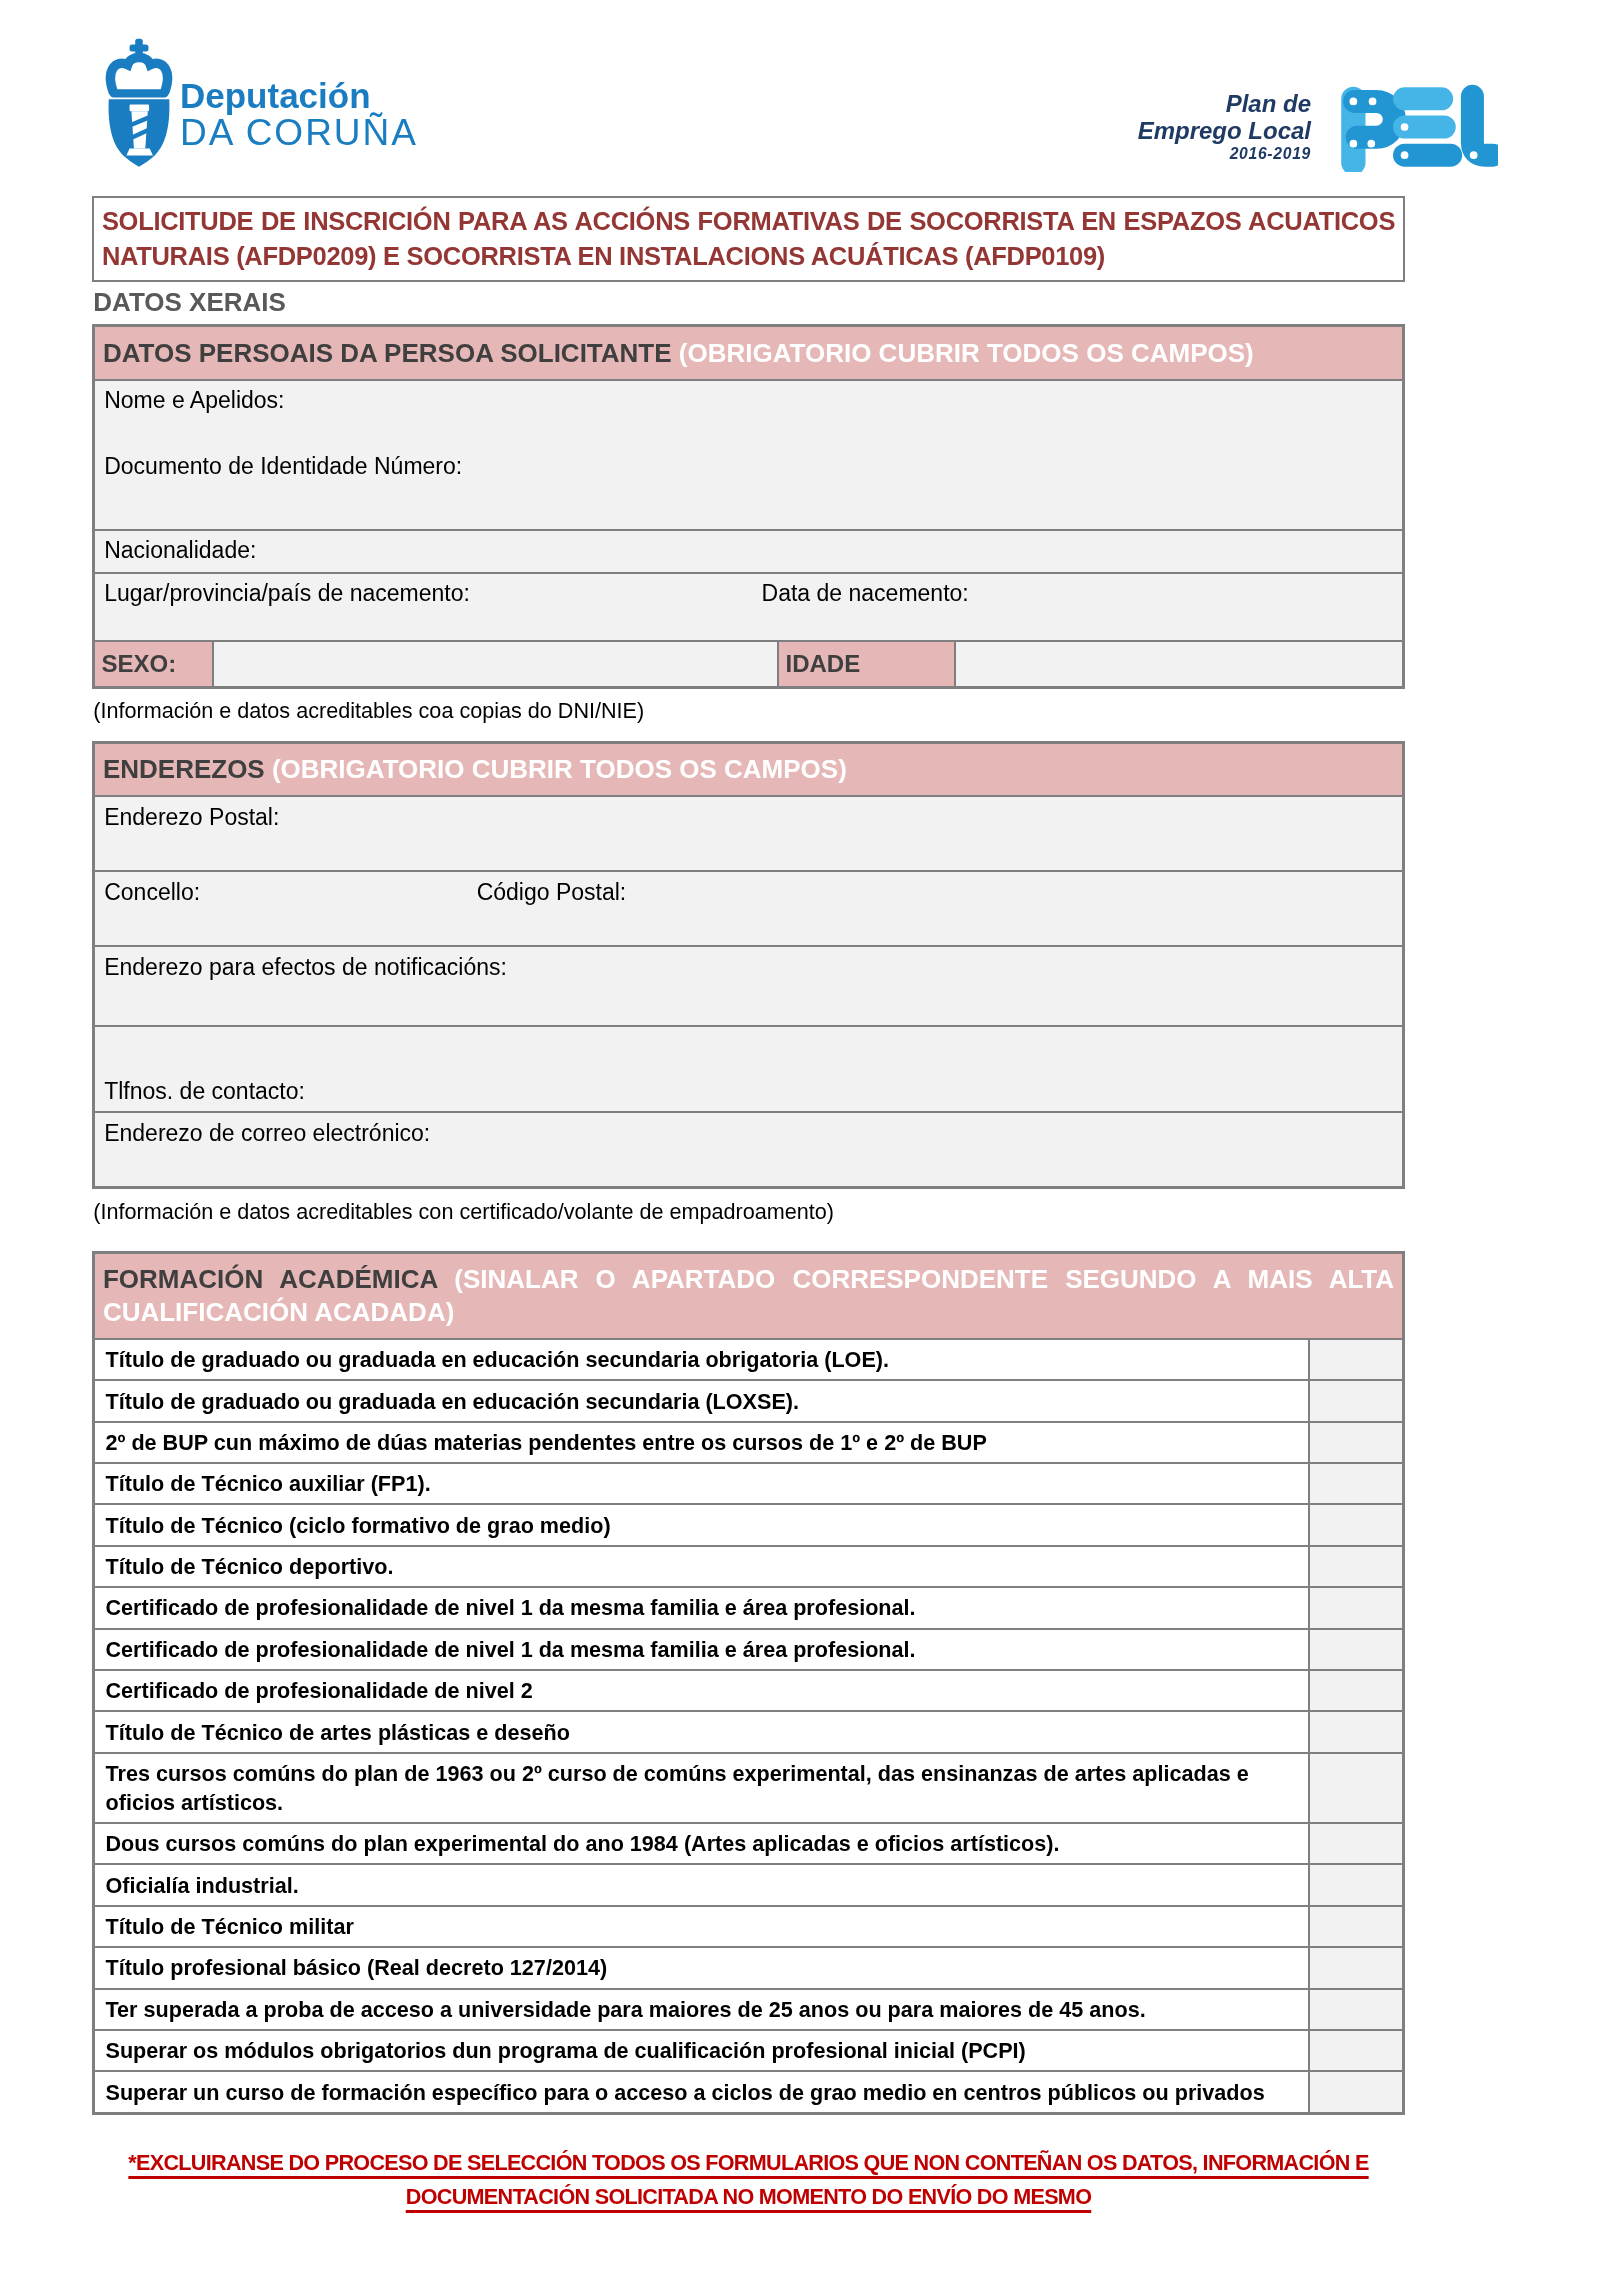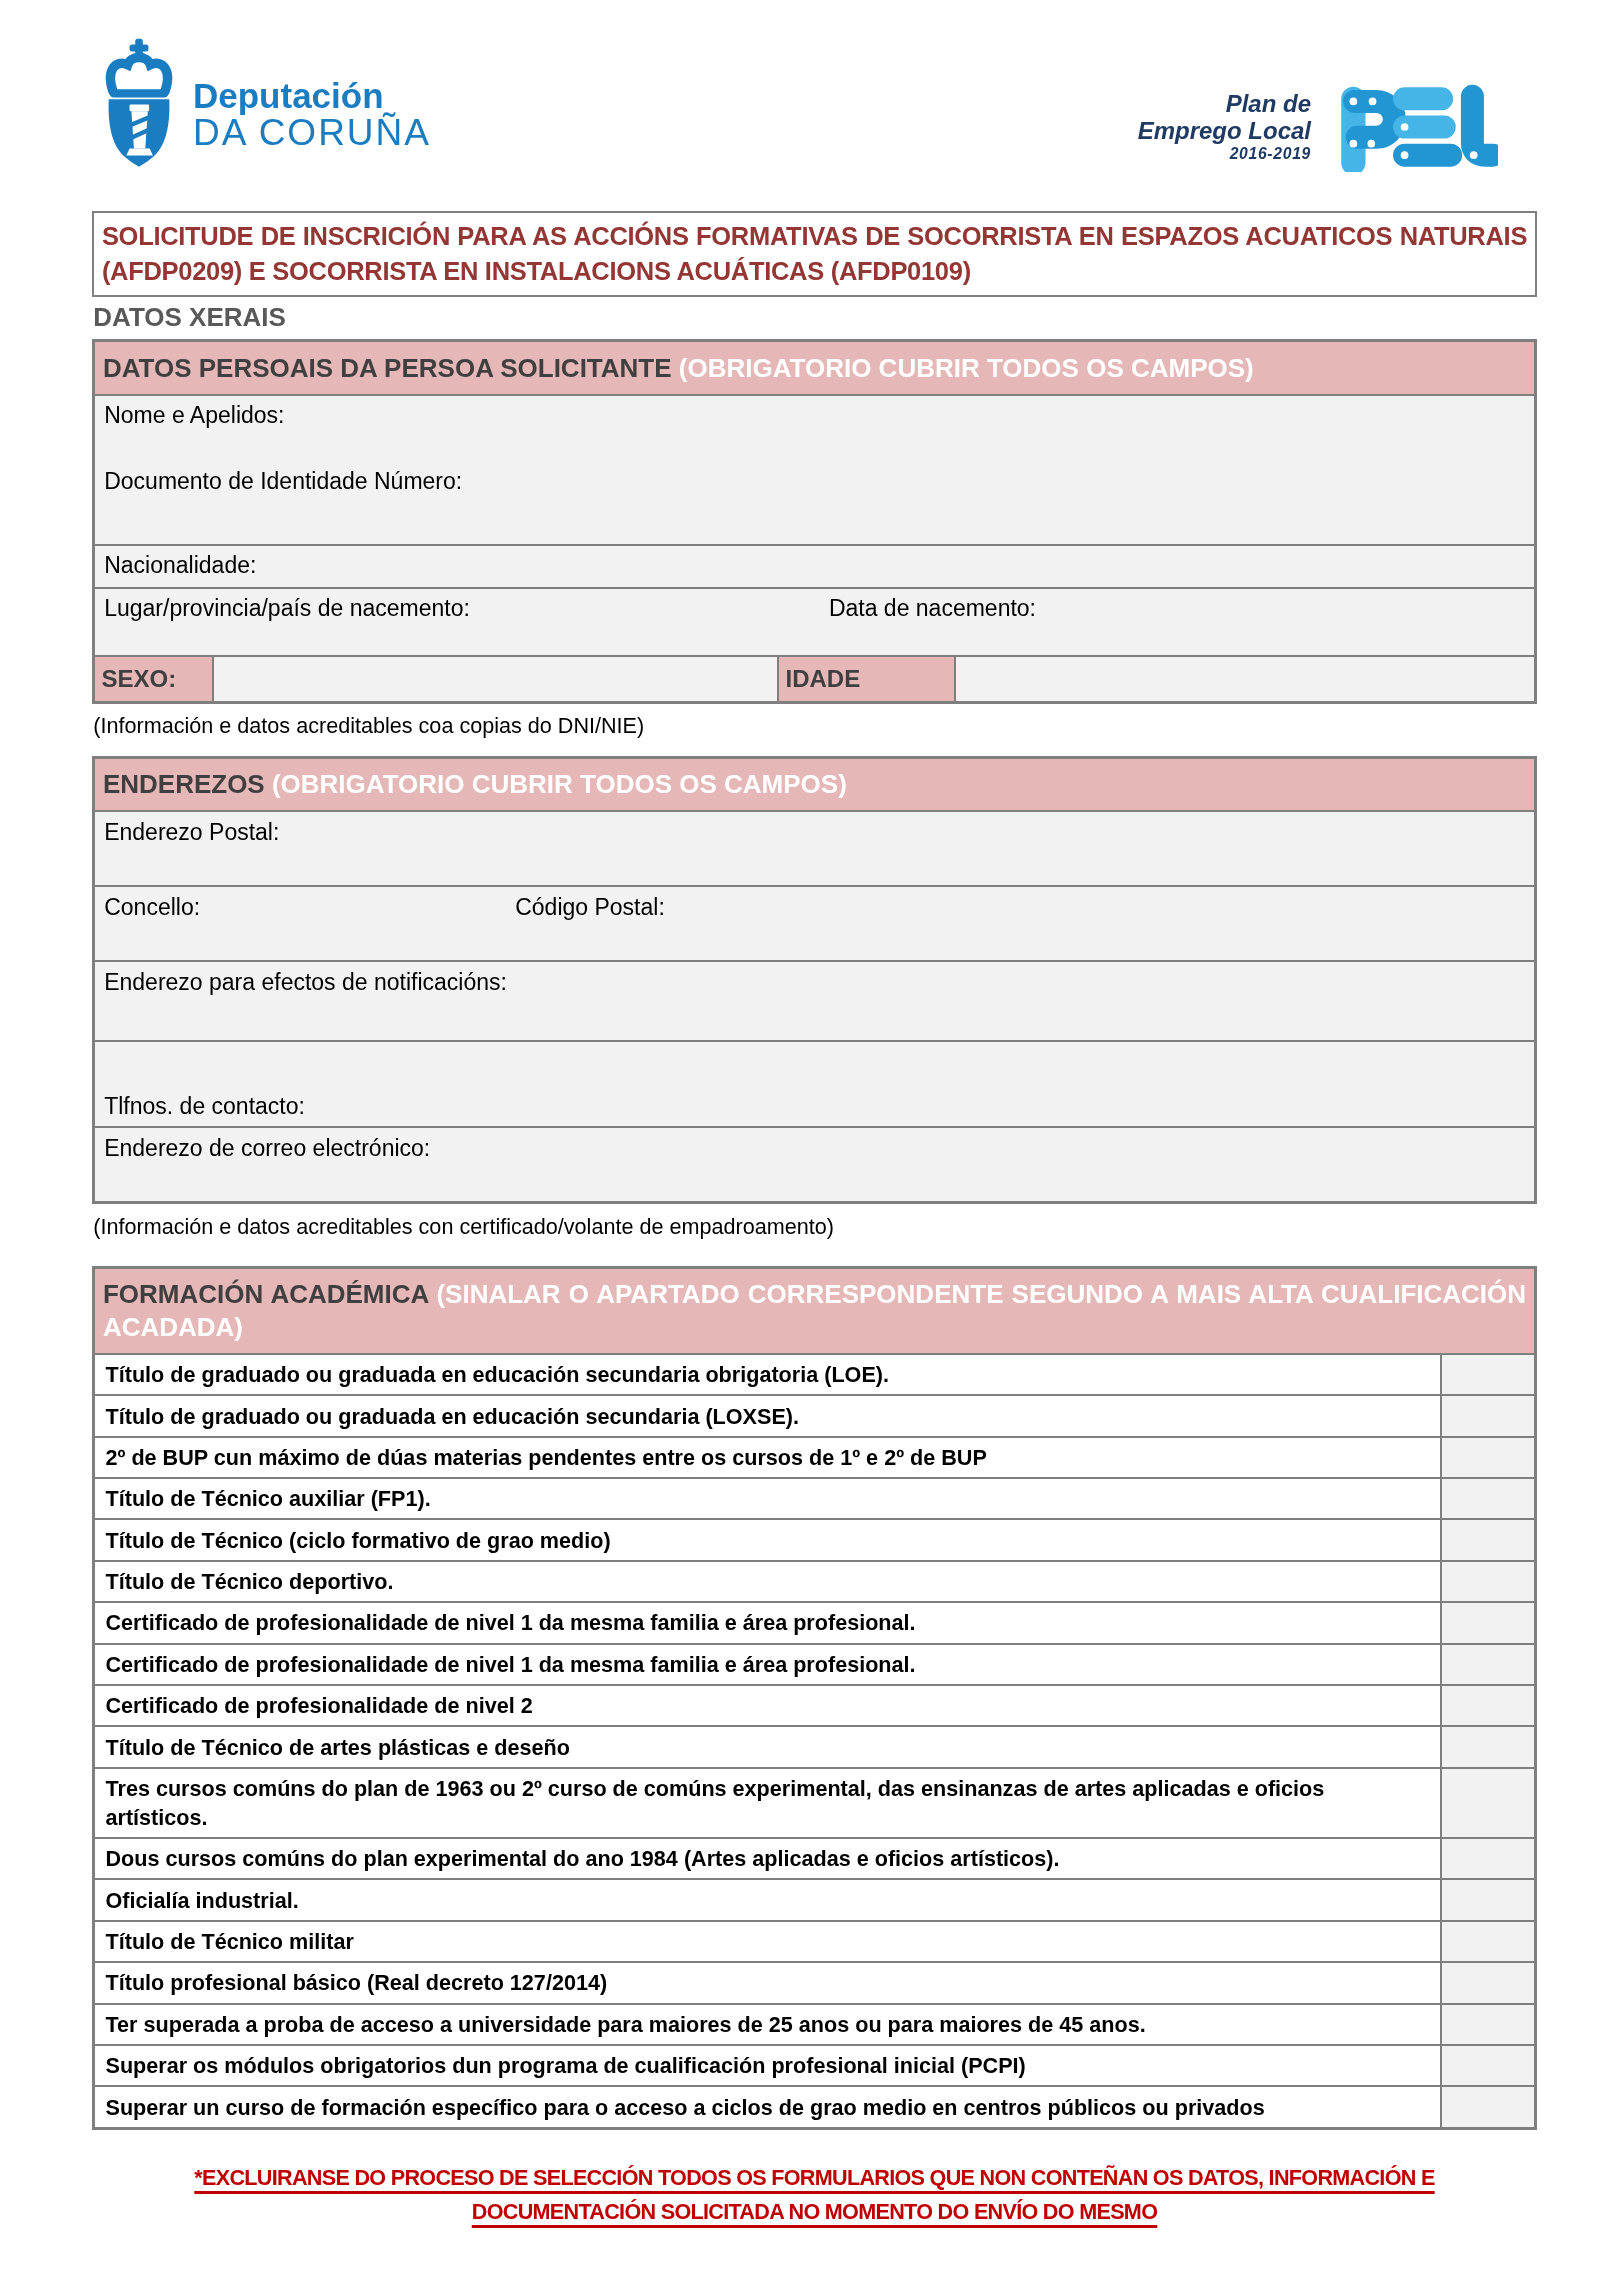--- a/index.html
+++ b/index.html
@@ -15,30 +15,30 @@
     --pel-mid-blue:#2196d3;
     --pel-navy:#1f3a63;
   }
   *{box-sizing:border-box;}
   html,body{margin:0;padding:0;background:#ffffff;}
   body{width:1622px;height:2295px;font-family:"Liberation Sans",sans-serif;color:#000;}
   .page{position:relative;width:1622px;height:2295px;overflow:hidden;background:#fff;}
 
   
   .logos{position:absolute;top:36px;left:98px;right:124px;display:flex;justify-content:space-between;align-items:flex-start;}
-  .logo-dep{display:flex;align-items:center;gap:13px;}
+  .logo-dep{display:flex;align-items:center;}
   .dep-text{display:flex;flex-direction:column;justify-content:center;margin-top:26px;}
   .dep-l1{font-size:35px;font-weight:bold;color:var(--logo-blue);line-height:1.02;}
   .dep-l2{font-size:37px;font-weight:300;color:var(--logo-blue);letter-spacing:2px;line-height:1.05;}
   .logo-pel{display:flex;align-items:center;gap:27px;margin-top:46px;}
   .pel-script{text-align:right;color:var(--pel-navy);font-style:italic;font-weight:bold;font-size:24px;line-height:1.12;}
   .pel-years{font-size:15.7px;letter-spacing:0.7px;}
 
   
-  .content{position:absolute;left:92px;top:211px;width:1445px;}
+  .content{position:absolute;left:92px;top:196px;width:1313px;}
 
   .title-box{border:2.6px solid var(--border-gray);padding:5.9px 7.9px;color:var(--title-red);
     font-weight:bold;font-size:25.5px;line-height:35px;text-align:justify;letter-spacing:-0.3px;}
   .datos-xerais{color:var(--section-label-gray);font-weight:bold;font-size:26px;margin:5.2px 0 6.5px 1.3px;}
 
   .tbl{border:3.3px solid var(--border-gray);background:var(--row-gray);}
   .hdr{background:var(--accent-pink);padding:9.2px 7.9px;font-size:26px;font-weight:bold;
     border-bottom:2.6px solid var(--border-gray);line-height:33px;text-align:justify;}
   .hdr-main{color:var(--header-text-dark);}
   .hdr-note{color:#ffffff;}

